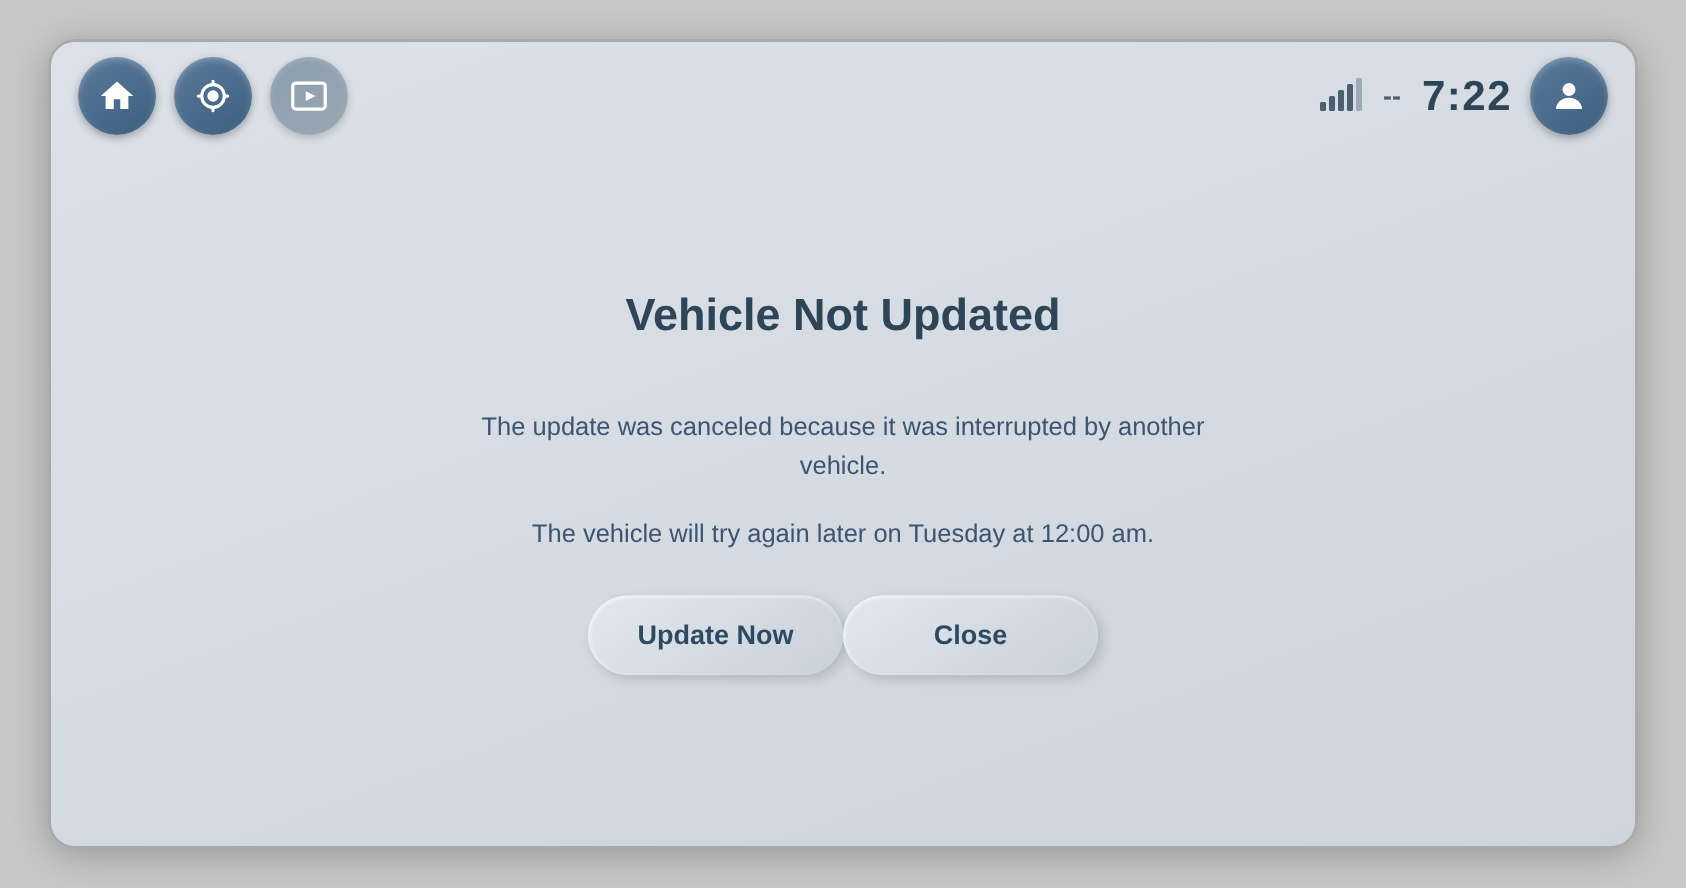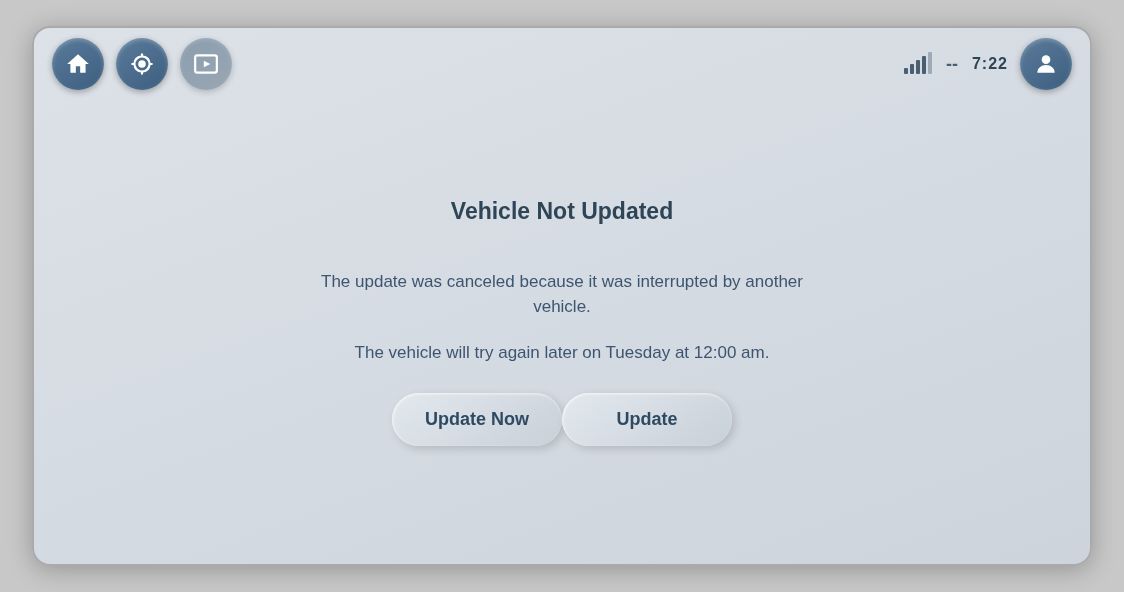--- a/index.html
+++ b/index.html
@@ -89,21 +89,21 @@
       border-radius: 1px;
     }
 
     .dash-separator {
       font-size: 18px;
       color: #4a5f72;
       font-weight: bold;
     }
 
     .time-display {
-      font-size: 16px;
+      font-size: 28px;
       font-weight: bold;
       color: #2e4457;
       letter-spacing: 1px;
     }
 
     .profile-btn {
       width: 52px;
       height: 52px;
       border-radius: 50%;
       background: linear-gradient(145deg, #5a7a9a, #3d5f7f);
@@ -126,21 +126,21 @@
       flex: 1;
       display: flex;
       flex-direction: column;
       align-items: center;
       justify-content: center;
       padding: 20px 60px 40px;
       gap: 18px;
     }
 
     .dialog-title {
-      font-size: 23px;
+      font-size: 30px;
       font-weight: bold;
       color: #2e4457;
       text-align: center;
     }
 
     .dialog-body {
       display: flex;
       flex-direction: column;
       align-items: center;
       gap: 16px;
@@ -241,16 +241,16 @@
       <p class="dialog-text">
         <span>The update was canceled because it was interrupted by another</span><br>
         <span>vehicle.</span>
       </p>
 
       <p class="dialog-text-secondary">The vehicle will try again later on Tuesday at 12:00 am.</p>
     </div>
 
     <div class="button-row">
       <button class="action-btn">Update Now</button>
-      <button class="action-btn">Update</button>
+      <button class="action-btn">Close</button>
     </div>
   </div>
 </div>
 
 </body></html>

